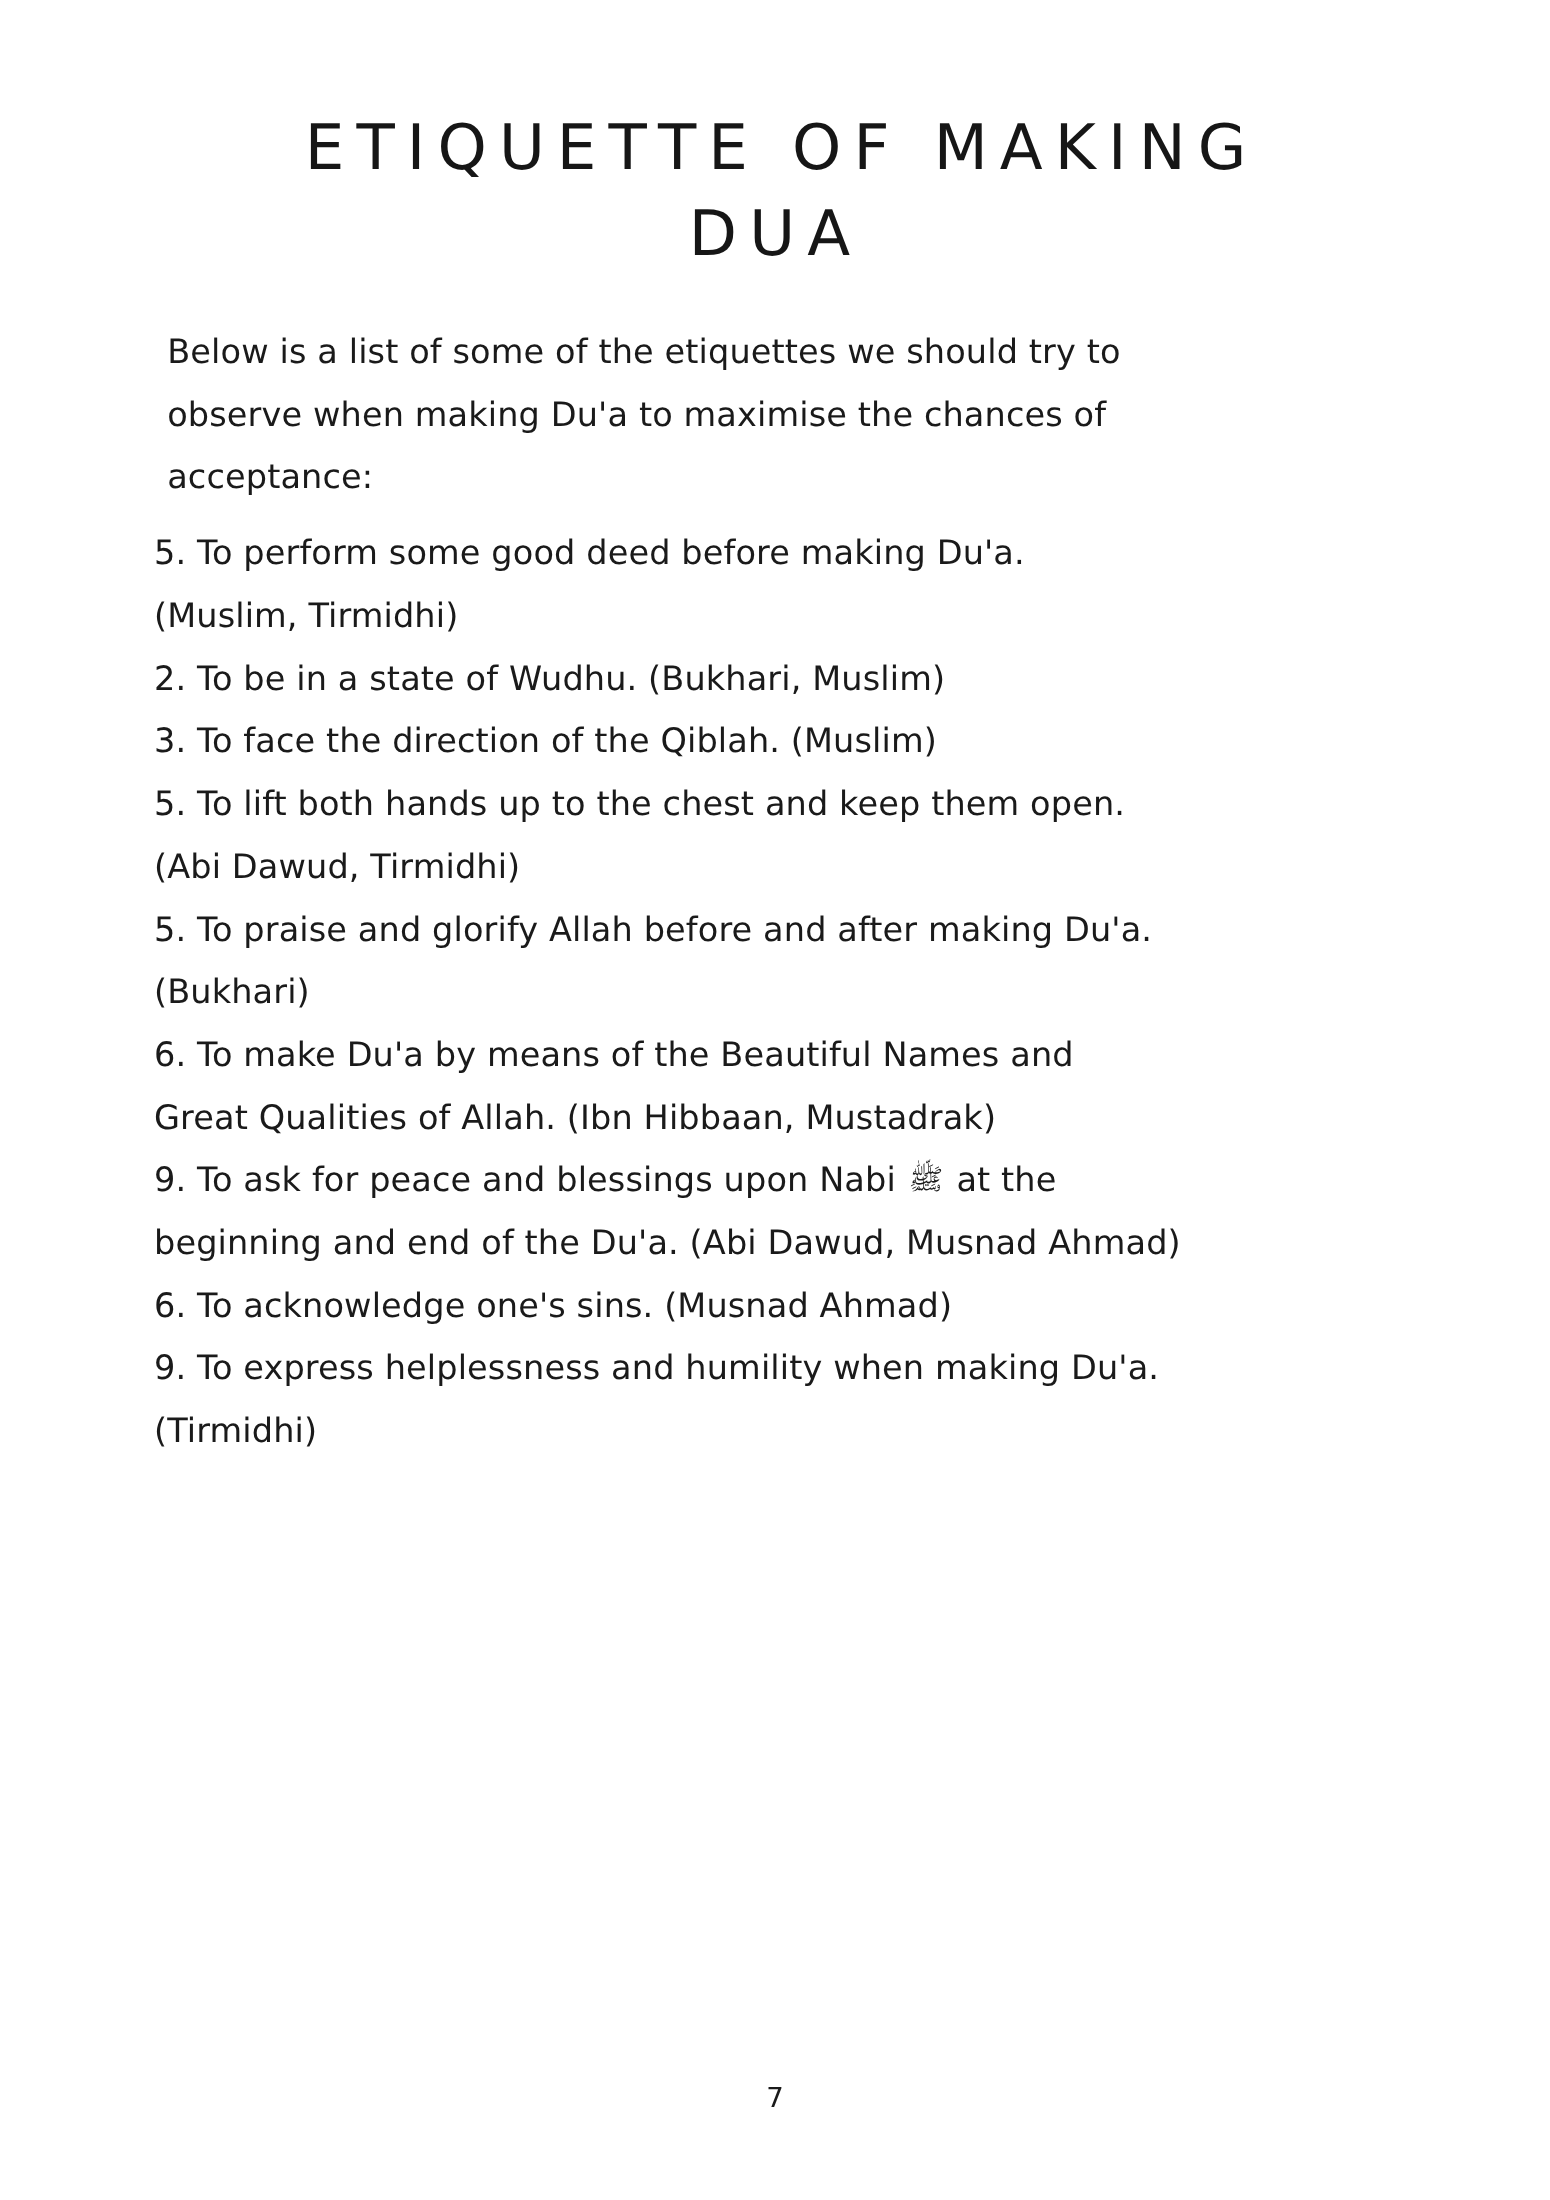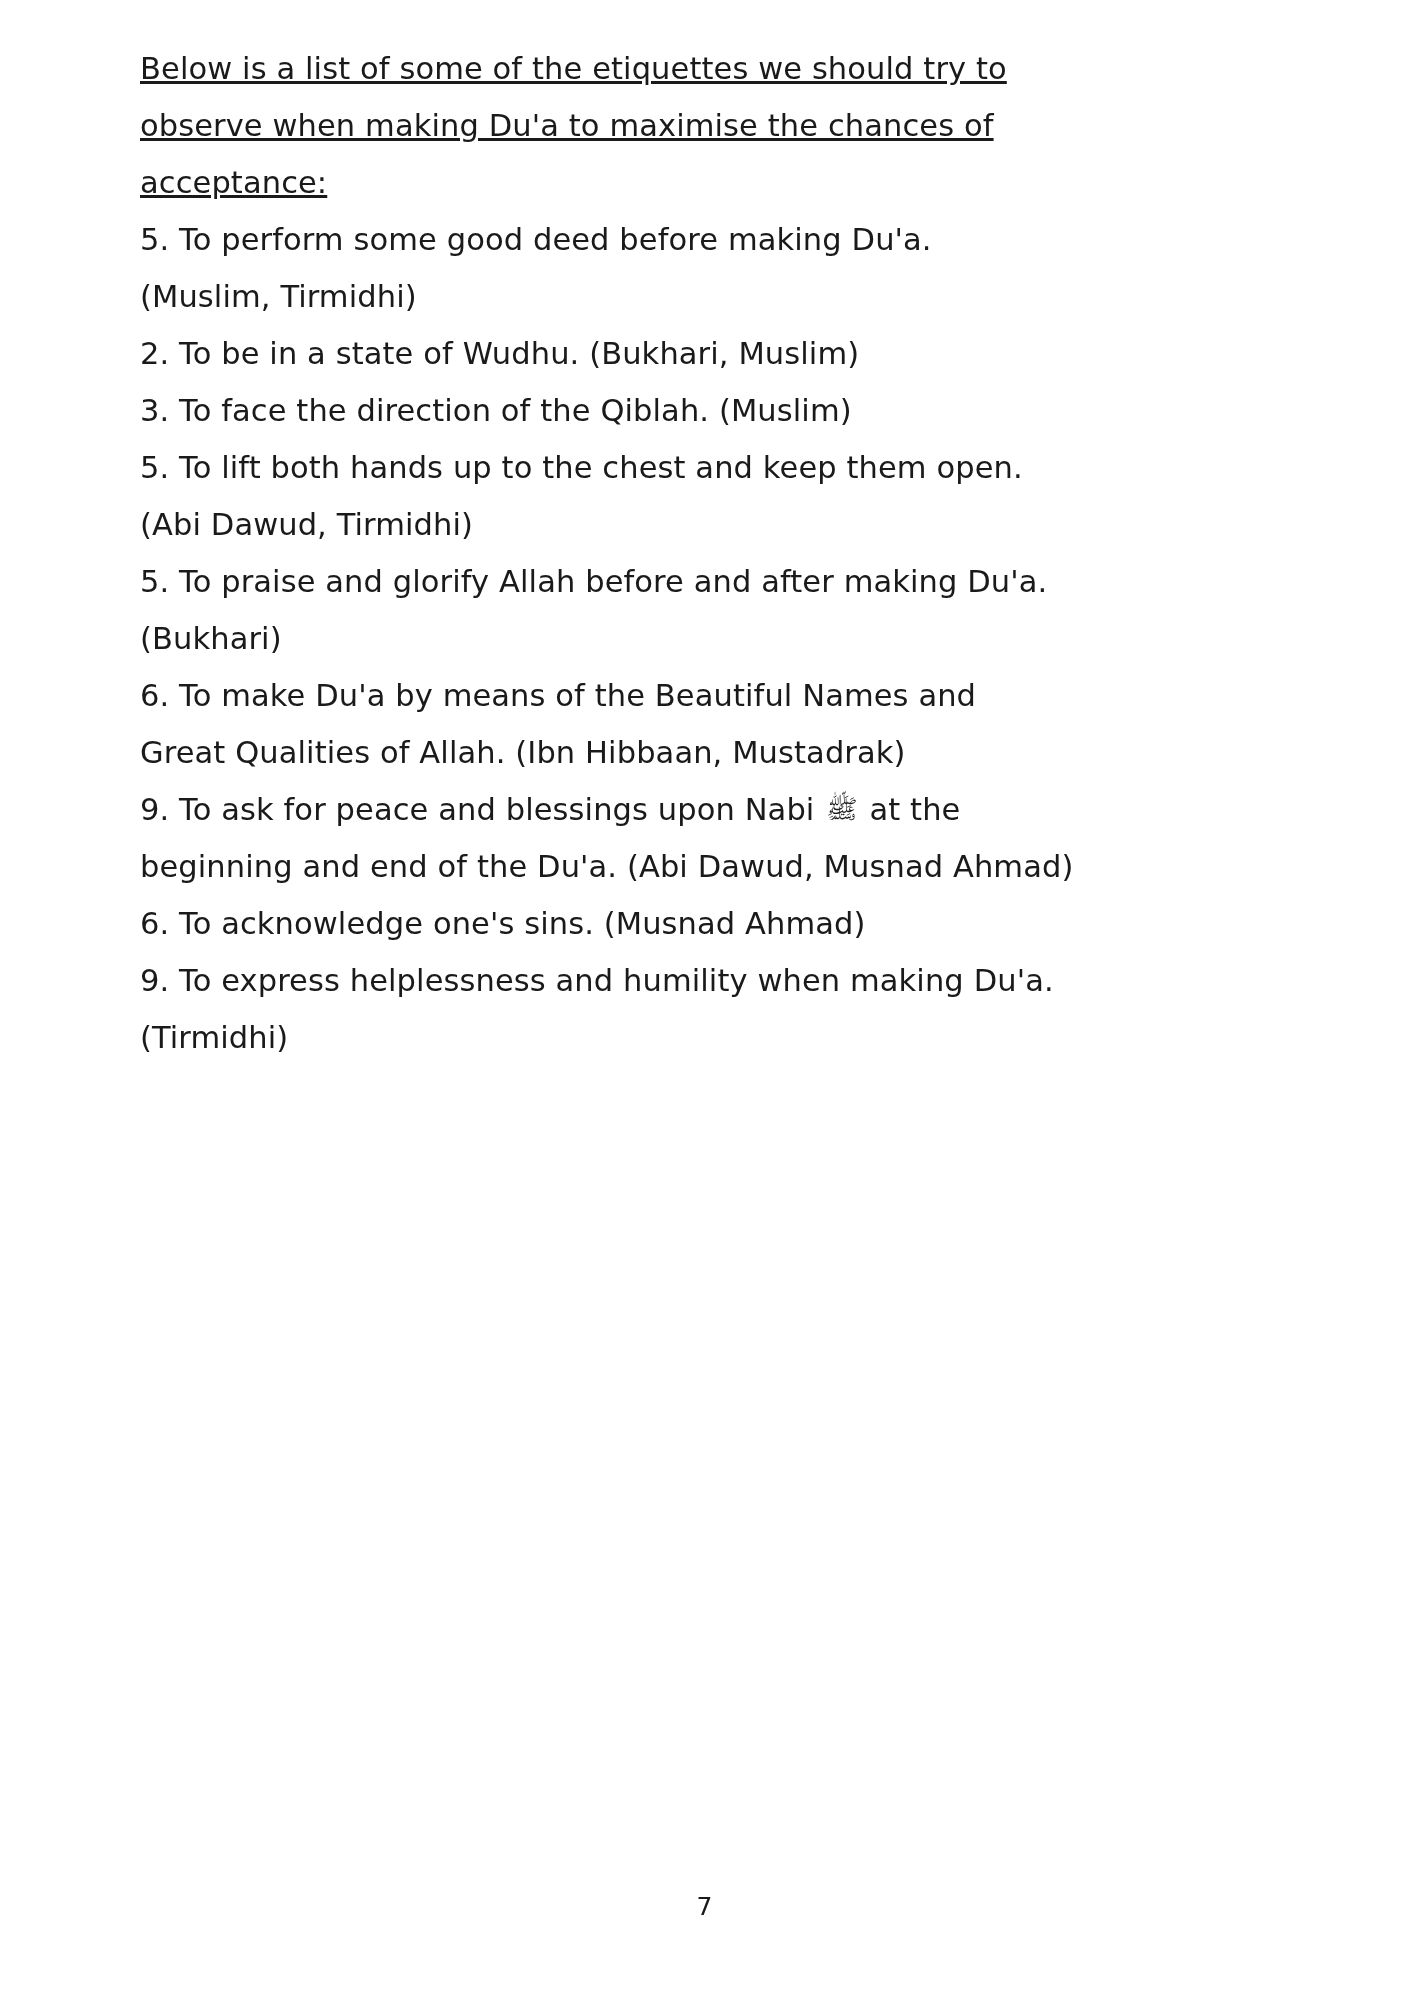--- a/index.html
+++ b/index.html
@@ -45,25 +45,24 @@
   
   .body-block {
     margin-top: 40px;
     font-size: 30.5px;
     line-height: 57px;
     color: #1a1a1a;
     letter-spacing: 0.1px;
   }
 
   .para {
-    margin: 0;
+    margin: 12px;
     font-size: 30.5px;
     line-height: 57px;
     white-space: pre-line;
-    text-decoration: underline;
   }
 
   .list {
     list-style: none;
     margin: 0;
     padding: 0;
   }
 
   .list-item {
     margin: 0;
@@ -99,20 +98,22 @@
     color: #1a1a1a;
   }
 </style>
 </head>
 <body>
 
 <div class="page">
 
   <div class="content">
 
+    <h1 class="doc-title">ETIQUETTE OF MAKING
+DUA</h1>
 
     <div class="body-block">
 
       <p class="para">Below is a list of some of the etiquettes we should try to
 observe when making Du'a to maximise the chances  of
 acceptance:</p>
 
       <ol class="list">
 
         <li class="list-item"><span class="item-text">5.  To perform some good deed before making Du'a.

